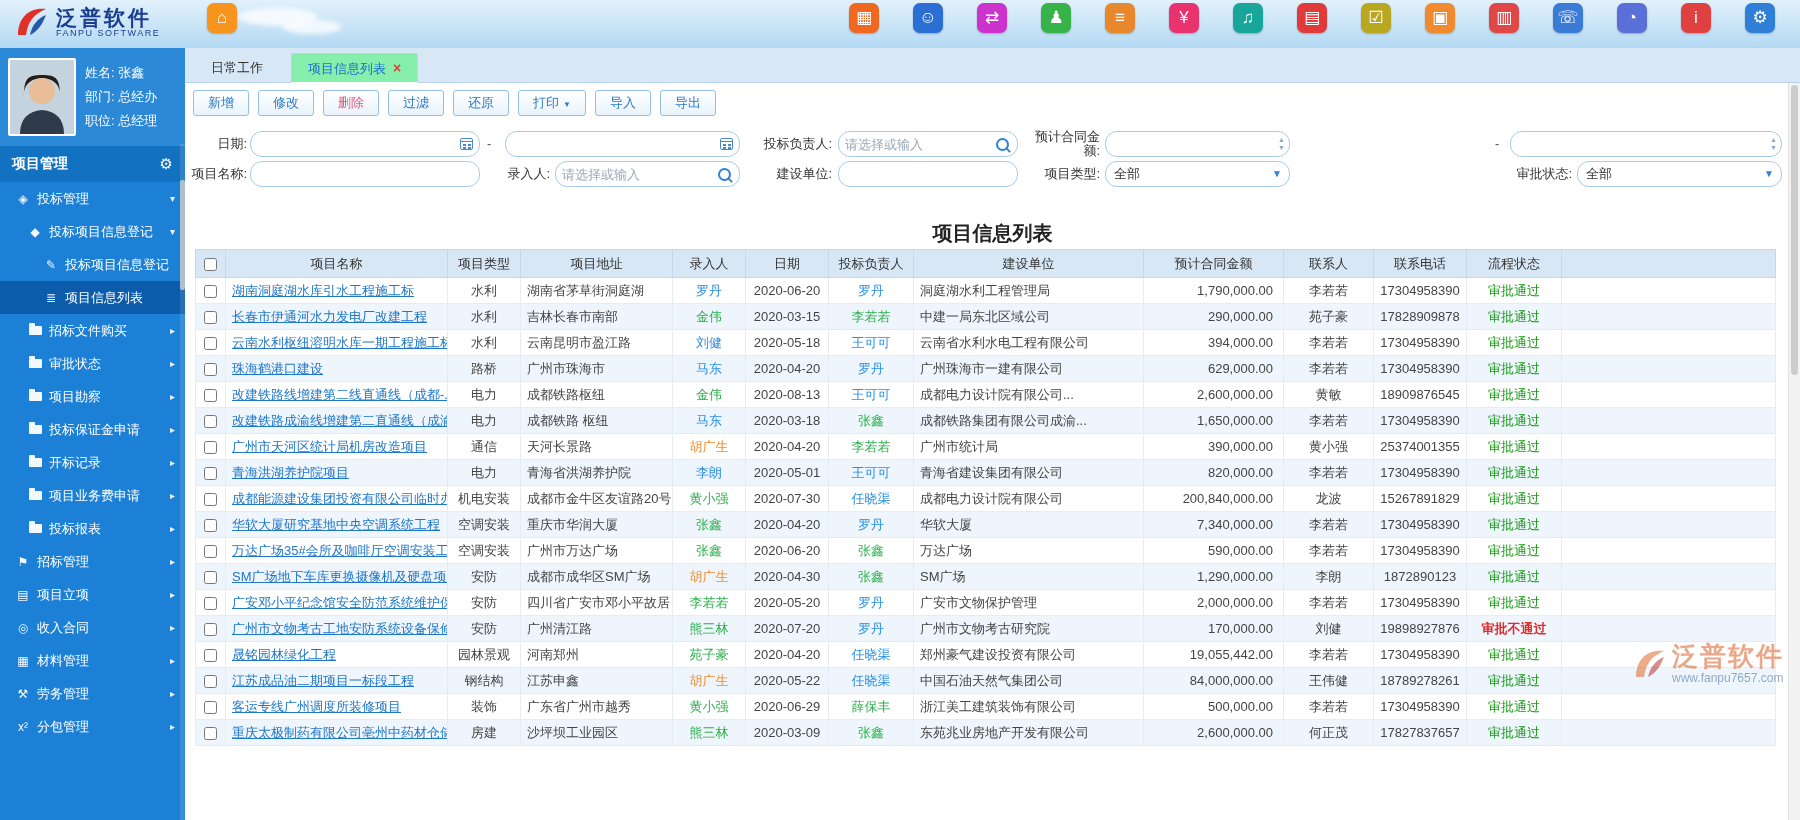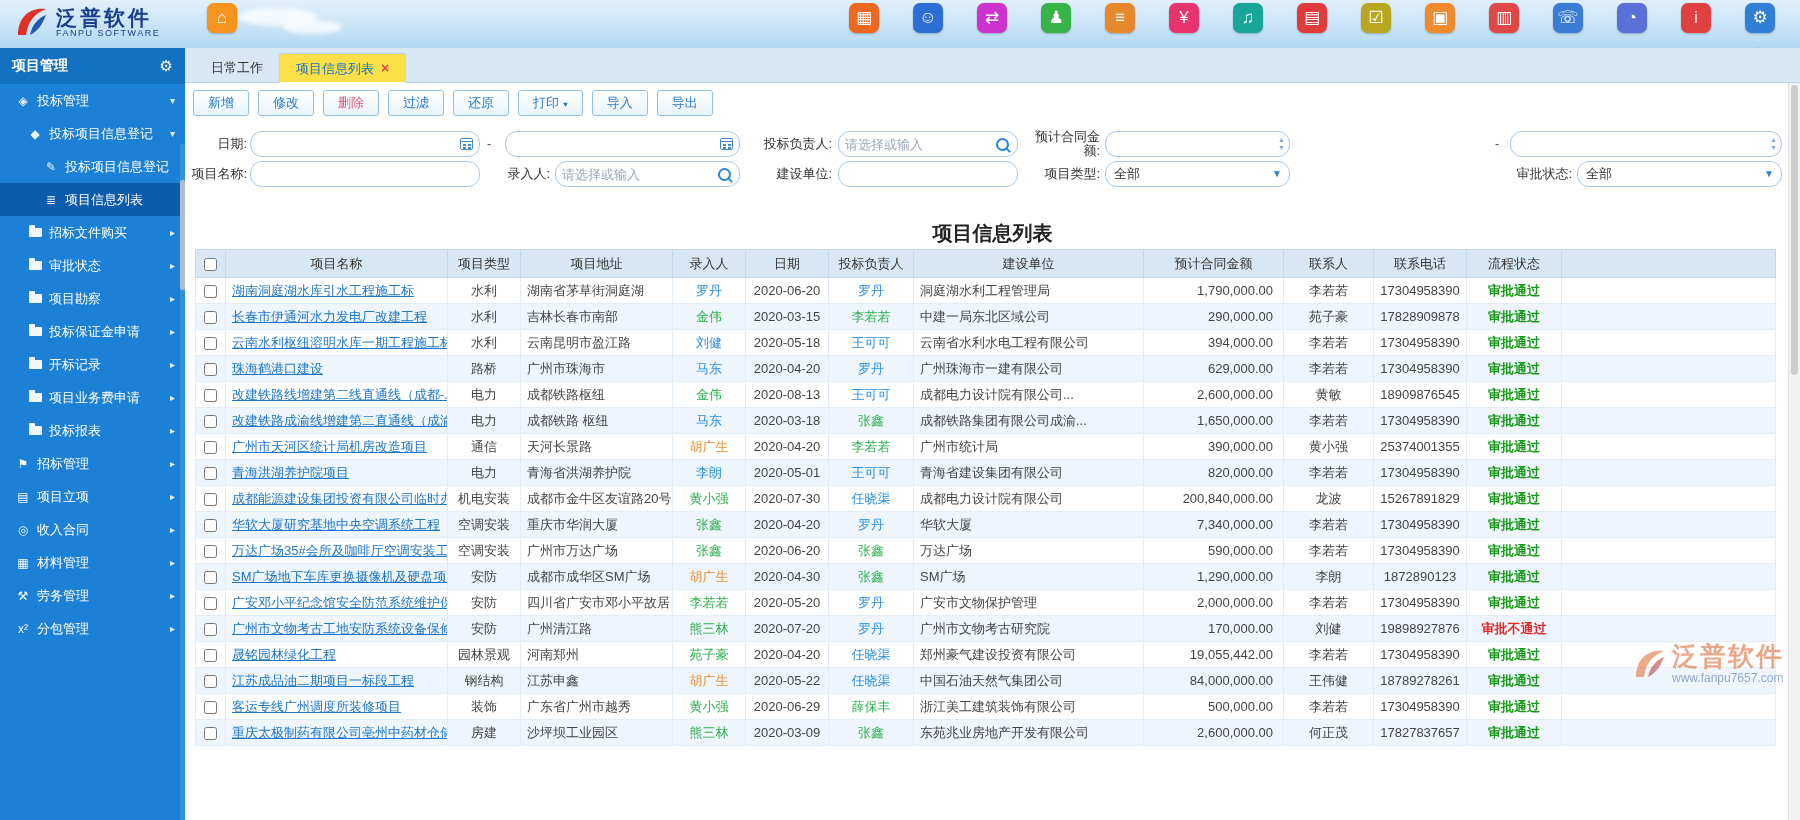--- a/index.html
+++ b/index.html
@@ -31,27 +31,27 @@
   .mi.l0{padding-left:14px}.mi.l1{padding-left:26px}.mi.l2{padding-left:42px}
   .mi-ic{width:18px;text-align:center;margin-right:5px;font-size:12px;opacity:.95;flex:0 0 auto}
   .mi-ar{position:absolute;right:10px;font-size:10px;opacity:.9}
   .mi.sel{background:#0b5cab}
   .fold{width:13px;height:9px;background:#fff;border-radius:1px;position:relative;display:inline-block}
   .fold::before{content:"";position:absolute;top:-3px;left:0;width:6px;height:3px;background:#fff;border-radius:1px 1px 0 0}
   .sscroll{position:absolute;top:96px;right:0;width:5px;bottom:0;background:rgba(255,255,255,.12)}
   .sthumb{width:5px;height:110px;background:#aebecb;margin-top:36px;border-radius:2px}
   
   main{position:absolute;top:48px;left:185px;width:1615px;height:772px;background:#fff}
-  .tabbar{height:34px;background:#d7e7f5;border-bottom:1px solid #b8d3ea;display:flex;align-items:flex-end;padding-left:10px;gap:0}
+  .tabbar{height:34px;background:#d7e7f5;border-bottom:1px solid #b8d3ea;display:flex;align-items:flex-end;padding-left:10px;gap:12px}
   .tab{height:28px;line-height:28px;padding:0 16px;color:#333;cursor:pointer;border-radius:3px 3px 0 0}
-  .tab.active{background:#fde047;color:#1a6fc9;border:1px solid #b8d3ea;border-bottom:1px solid #fff;margin-bottom:-1px}
+  .tab.active{background:#86efac;color:#1a6fc9;border:1px solid #b8d3ea;border-bottom:1px solid #fff;margin-bottom:-1px}
   .tab-x{color:#e04040;margin-left:7px;font-weight:bold;font-size:14px}
   .toolbar{height:40px;display:flex;align-items:center;padding-left:8px;gap:9px;background:#fff}
   .tbtn{height:26px;padding:0 14px;border:1px solid #93bfe3;border-radius:3px;
-        background:linear-gradient(#ffffff,#e9f3fc);color:#2a7ac7;font-size:13px;cursor:pointer;font-family:Liberation Mono, monospace}
+        background:linear-gradient(#ffffff,#e9f3fc);color:#2a7ac7;font-size:13px;cursor:pointer;font-family:Liberation Sans, sans-serif}
   .tbtn.danger{color:#e05878}
   .caret{font-size:8px;margin-left:4px}
   .filters{position:relative;height:94px;background:#fff}
   .frow{position:absolute;left:0;width:100%;height:30px}
   .frow1{top:6px}.frow2{top:36px}
   .flabel{position:absolute;top:0;height:30px;line-height:30px;text-align:right;color:#333}
   .flabel.two{line-height:14px;padding-top:1px}
   .flabel.two span{display:block}
   .finput,.fselect{position:absolute;top:2px;height:26px;border:1px solid #a9cae8;border-radius:12px;
         background:#fff;box-sizing:border-box}
@@ -72,21 +72,21 @@
   
   .tablewrap{margin:0 10px}
   table{border-collapse:collapse;table-layout:fixed;width:1580px;font-size:13px}
   th{background:#d8e7f6;border:1px solid #c3d9ee;height:27px;font-weight:400;color:#333;text-align:center;
      overflow:hidden;white-space:nowrap;padding:0 4px}
   td{border:1px solid #e2edf7;height:25px;padding:0 6px;overflow:hidden;white-space:nowrap;text-align:center;color:#444}
   td.l{text-align:left} td.r{text-align:right;padding-right:10px}
   tr.alt{background:#eef5fc}
   a.plink{color:#2077c8;text-decoration:underline;cursor:pointer}
   .c-blue{color:#2b8fe0;cursor:pointer}.c-green{color:#2eaf4c;cursor:pointer}.c-orange{color:#f08c2e;cursor:pointer}
-  .st-green{color:#149a14;font-weight:bold}.st-red{color:#e02b2b;font-weight:bold}
+  .st-green{color:#149a14;font-weight:normal}.st-red{color:#e02b2b;font-weight:bold}
   input[type=checkbox]{width:13px;height:13px;margin:0;vertical-align:middle}
   .vscroll{position:absolute;right:0;top:35px;bottom:0;width:11px;background:#f2f2f2;border-left:1px solid #e2e2e2}
   .vthumb{width:7px;margin:2px;height:290px;background:#cccccc;border-radius:4px}
   .watermark{position:absolute;right:16px;top:595px;opacity:.55;display:flex;align-items:center;gap:6px;pointer-events:none}
   .wm-cn{font-size:26px;font-weight:bold;color:#d8622a;letter-spacing:2px;line-height:1}
   .wm-url{font-size:12px;color:#41699f;margin-top:2px}
 </style>
 </head>
 <body>
 
@@ -165,20 +165,33 @@
         <span class="app-lb">基础信息</span>
       </div>
       <div class="app">
         <span class="app-ic" style="background: rgb(47, 127, 214);">⚙</span>
         <span class="app-lb">系统</span>
       </div>
     </div>
 </header>
 
 <aside>
+  <div class="profile">
+    <svg class="avatar" viewBox="0 0 64 74">
+      <rect width="64" height="74" fill="#c4d3dd"></rect>
+      <path d="M10 74 Q10 52 32 50 Q54 52 54 74 Z" fill="#2e3a4a"></path>
+      <circle cx="32" cy="31" r="13" fill="#e9bd98"></circle>
+      <path d="M14 36 C12 12 52 12 50 36 C50 18 46 15 32 15 C18 15 14 18 14 36 Z" fill="#241d1a"></path>
+    </svg>
+    <div class="uinfo">
+      <div>姓名: 张鑫</div>
+      <div>部门: 总经办</div>
+      <div>职位: 总经理</div>
+    </div>
+  </div>
   <div class="side-sec">
     <span>项目管理</span>
     <span class="gear">⚙</span>
   </div>
   <nav id="side-menu">
       <div class="mi l0">
         <span class="mi-ic">◈</span>
         <span class="mi-lb">投标管理</span>
         <span class="mi-ar">▾</span>
       </div>

